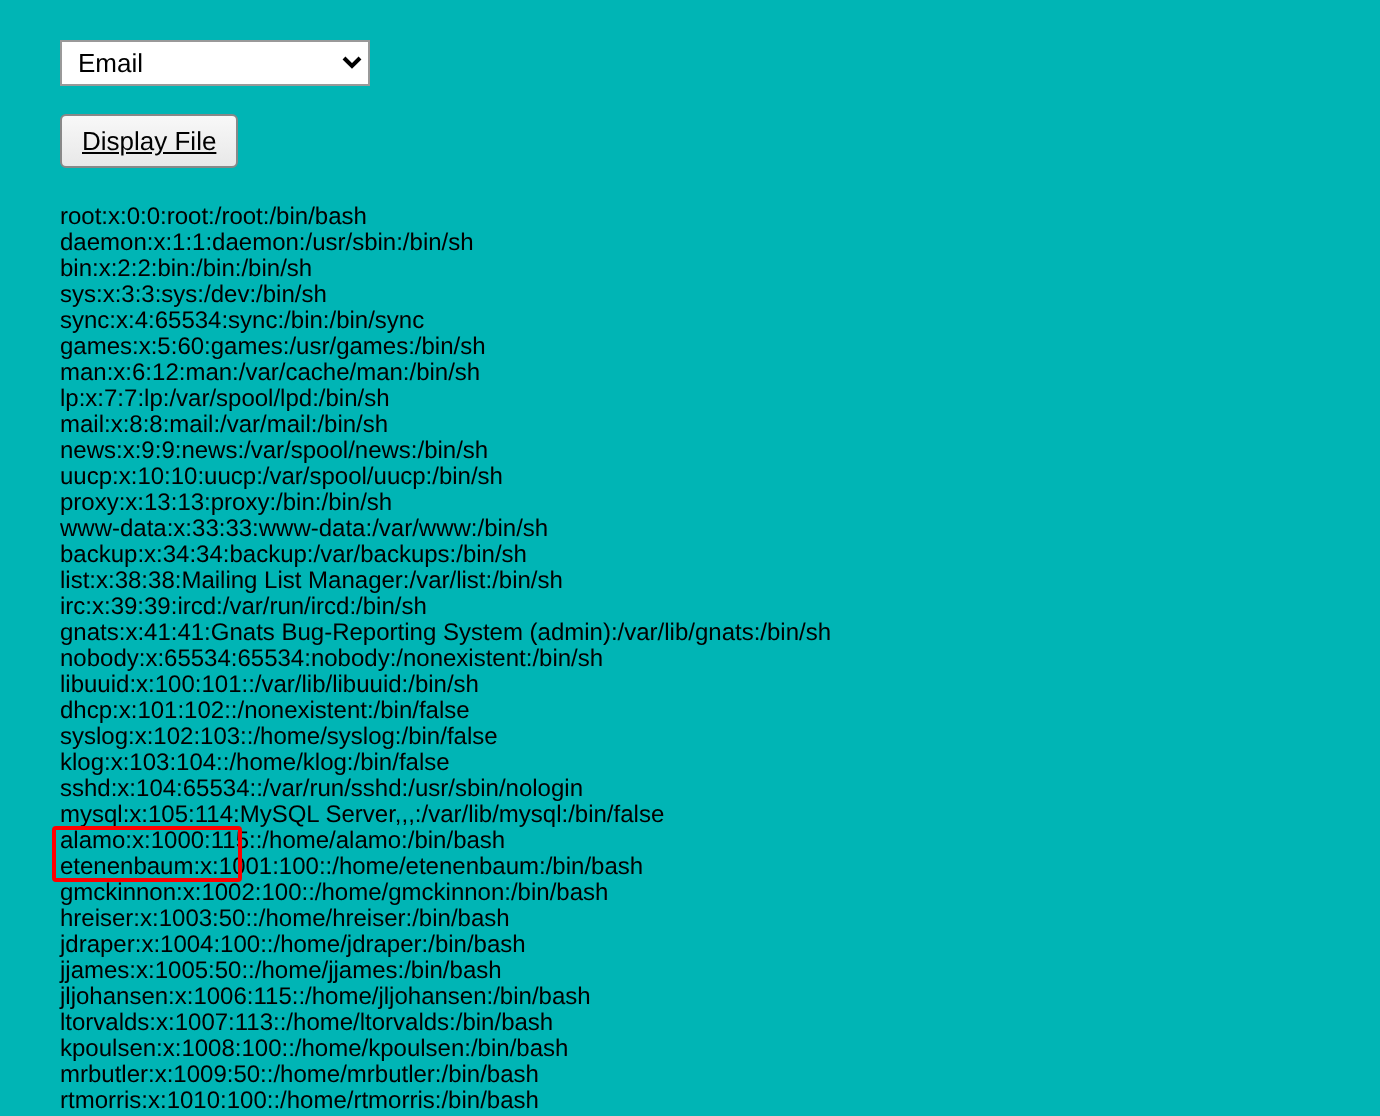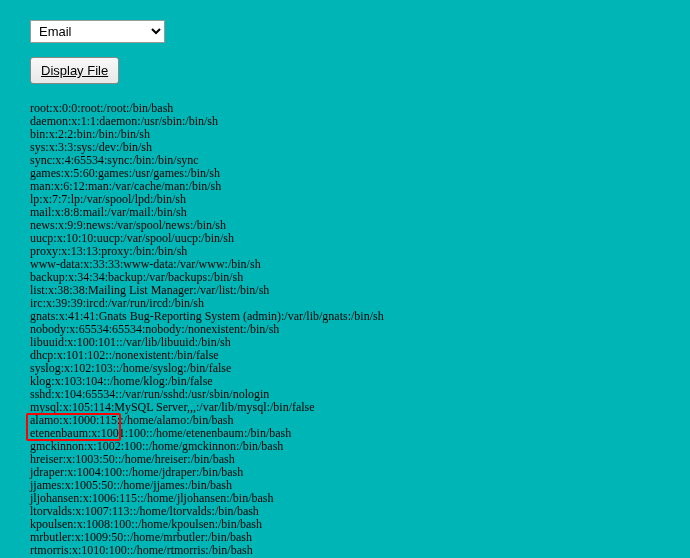--- a/index.html
+++ b/index.html
@@ -13,35 +13,35 @@
       height: 558px;
       font-family: Arial, sans-serif;
       padding: 20px 30px;
       overflow: hidden;
     }
     .select-dropdown {
       background-color: #ffffff;
       border: 1px solid #999;
       font-size: 13px;
       padding: 2px 4px;
-      width: 135px;
+      width: 155px;
       margin-bottom: 14px;
     }
     .display-button {
       background: linear-gradient(to bottom, #f8f8f8, #e8e8e8);
       border: 1px solid #888;
       border-radius: 3px;
       padding: 5px 10px;
       font-size: 13px;
       cursor: pointer;
       margin-bottom: 18px;
       text-decoration: underline;
     }
     .file-output {
-      font-family: Liberation Serif, serif;
+      font-family: Liberation Sans, sans-serif;
       font-size: 12px;
       line-height: 13px;
       color: #000;
       white-space: pre;
     }
     .line {
       display: block;
     }
     .highlight-box {
       position: absolute;

